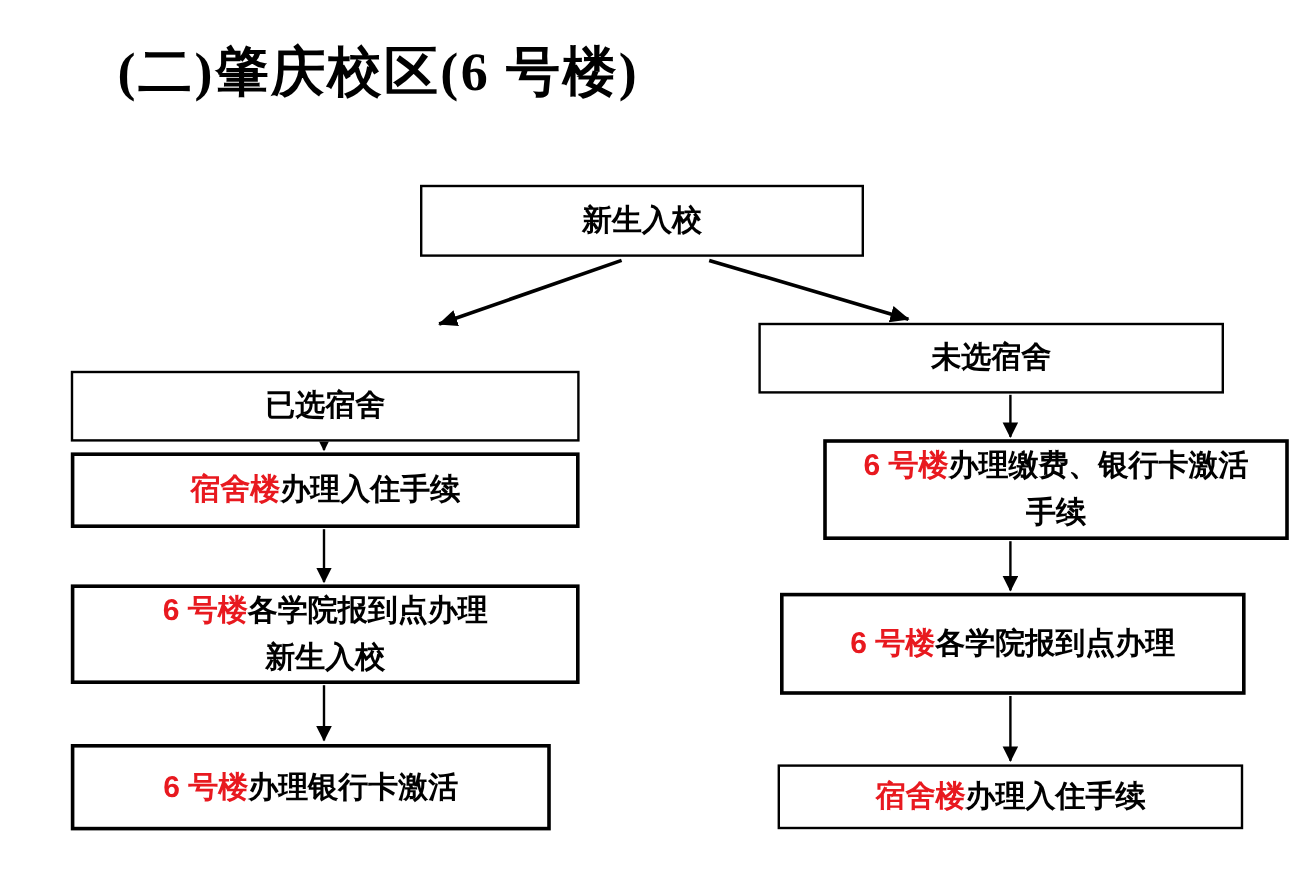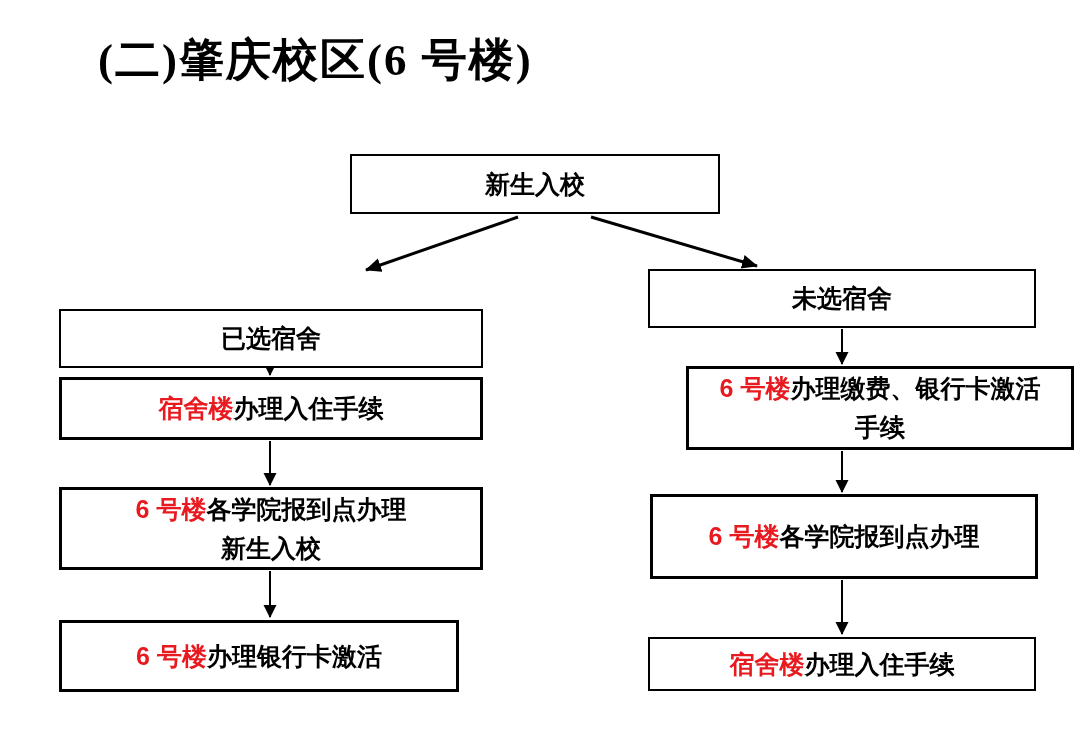--- a/index.html
+++ b/index.html
@@ -55,21 +55,21 @@
   }
   .node.heavy { border-width: 3px; }
   .red { color: var(--red); }
 
   
   .n-root { left: 350px; top: 154px; width: 370px; height: 60px; }
   .n-l1   { left:  59px; top: 272px; width: 424px; height: 59px; margin-top: 37px; }
   .n-l2   { left:  59px; top: 377px; width: 424px; height: 63px; }
   .n-l3   { left:  59px; top: 487px; width: 424px; height: 83px; }
   .n-l4   { left:  59px; top: 620px; width: 400px; height: 72px; }
-  .n-r1   { left: 648px; top: 269px; width: 388px; height: 59px; }
+  .n-r1   { left: 632px; top: 269px; width: 388px; height: 59px; }
   .n-r2   { left: 650px; top: 366px; width: 388px; height: 84px; margin-left: 36px; }
   .n-r3   { left: 650px; top: 494px; width: 388px; height: 85px; }
   .n-r4   { left: 648px; top: 637px; width: 388px; height: 54px; }
 </style>
 </head>
 <body>
 
 <div class="canvas">
 
   <div class="title">(二)肇庆校区(6 号楼)</div>

